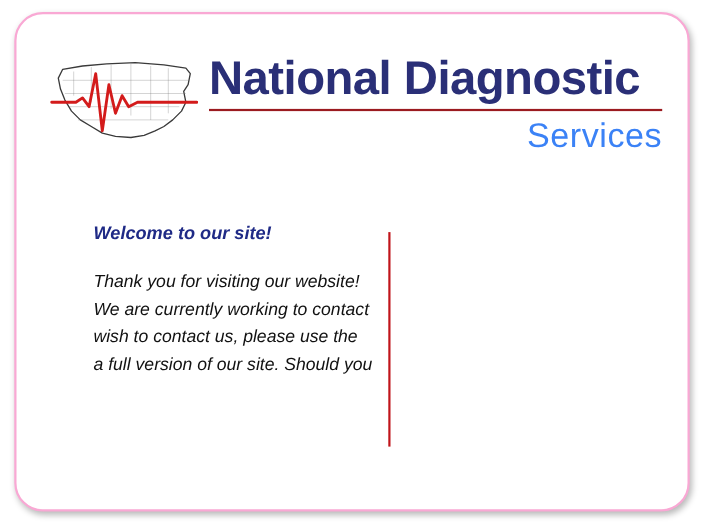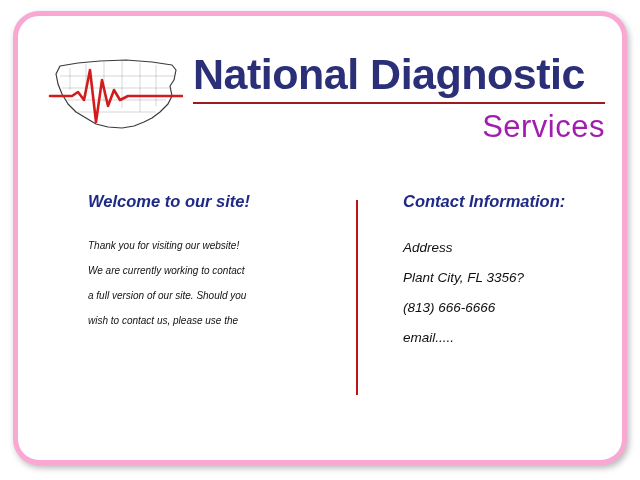--- a/index.html
+++ b/index.html
@@ -19,21 +19,21 @@
     height: 480px;
     background: #ffffff;
   }
   .card {
     position: absolute;
     left: 13px;
     top: 11px;
     width: 614px;
     height: 454px;
     background: #ffffff;
-    border: 5px solid #f9a8d4;
+    border: 2px solid #f9a8d4;
     border-radius: 26px;
     box-shadow: 2px 3px 6px rgba(0,0,0,0.28);
     box-sizing: border-box;
   }
 
   
   .logo-row {
     position: absolute;
     left: 30px;
     top: 32px;
@@ -65,32 +65,32 @@
   .brand-rule {
     width: 412px;
     height: 2px;
     background: #9b1b20;
     margin-top: 2px;
   }
   .brand-sub {
     font-family: "Liberation Sans", sans-serif;
     font-size: 31px;
     line-height: 38px;
-    color: #a21caf;
+    color: #3b82f6;
     text-align: right;
     width: 412px;
     margin-top: 4px;
     letter-spacing: 0.5px;
   }
 
   
   .content {
     position: absolute;
     left: 70px;
-    top: 176px;
+    top: 190px;
     width: 505px;
     height: 215px;
   }
   .col-left {
     position: absolute;
     left: 0;
     top: 0;
     width: 240px;
   }
   .divider {
@@ -112,21 +112,21 @@
     font-style: italic;
     font-weight: bold;
     font-size: 16.5px;
     color: #1f2a86;
     margin: 0 0 22px 0;
     white-space: nowrap;
   }
   .body-line {
     font-family: "Liberation Sans", sans-serif;
     font-style: italic;
-    font-size: 10px;
+    font-size: 16px;
     color: #111111;
     line-height: 25px;
     white-space: nowrap;
   }
   .contact-line {
     font-family: "Liberation Sans", sans-serif;
     font-style: italic;
     font-size: 13.5px;
     color: #111111;
     line-height: 30px;
@@ -154,29 +154,22 @@
         <div class="brand-sub">Services</div>
       </div>
     </div>
 
     <div class="content">
 
       <div class="col-left">
         <div class="heading">Welcome to our site!</div>
         <div class="body-line">Thank you for visiting our website!</div>
         <div class="body-line">We are currently working to contact</div>
+        <div class="body-line">wish to contact us, please use the</div>
         <div class="body-line">a full version of our site. Should you</div>
-        <div class="body-line">wish to contact us, please use the</div>
       </div>
 
       <div class="divider"></div>
 
-      <div class="col-right">
-        <div class="heading">Contact Information:</div>
-        <div class="contact-line">Address</div>
-        <div class="contact-line">Plant City, FL 3356?</div>
-        <div class="contact-line">(813) 666-6666</div>
-        <div class="contact-line">email.....</div>
-      </div>
 
     </div>
   </div>
 </div>
 
 </body></html>

